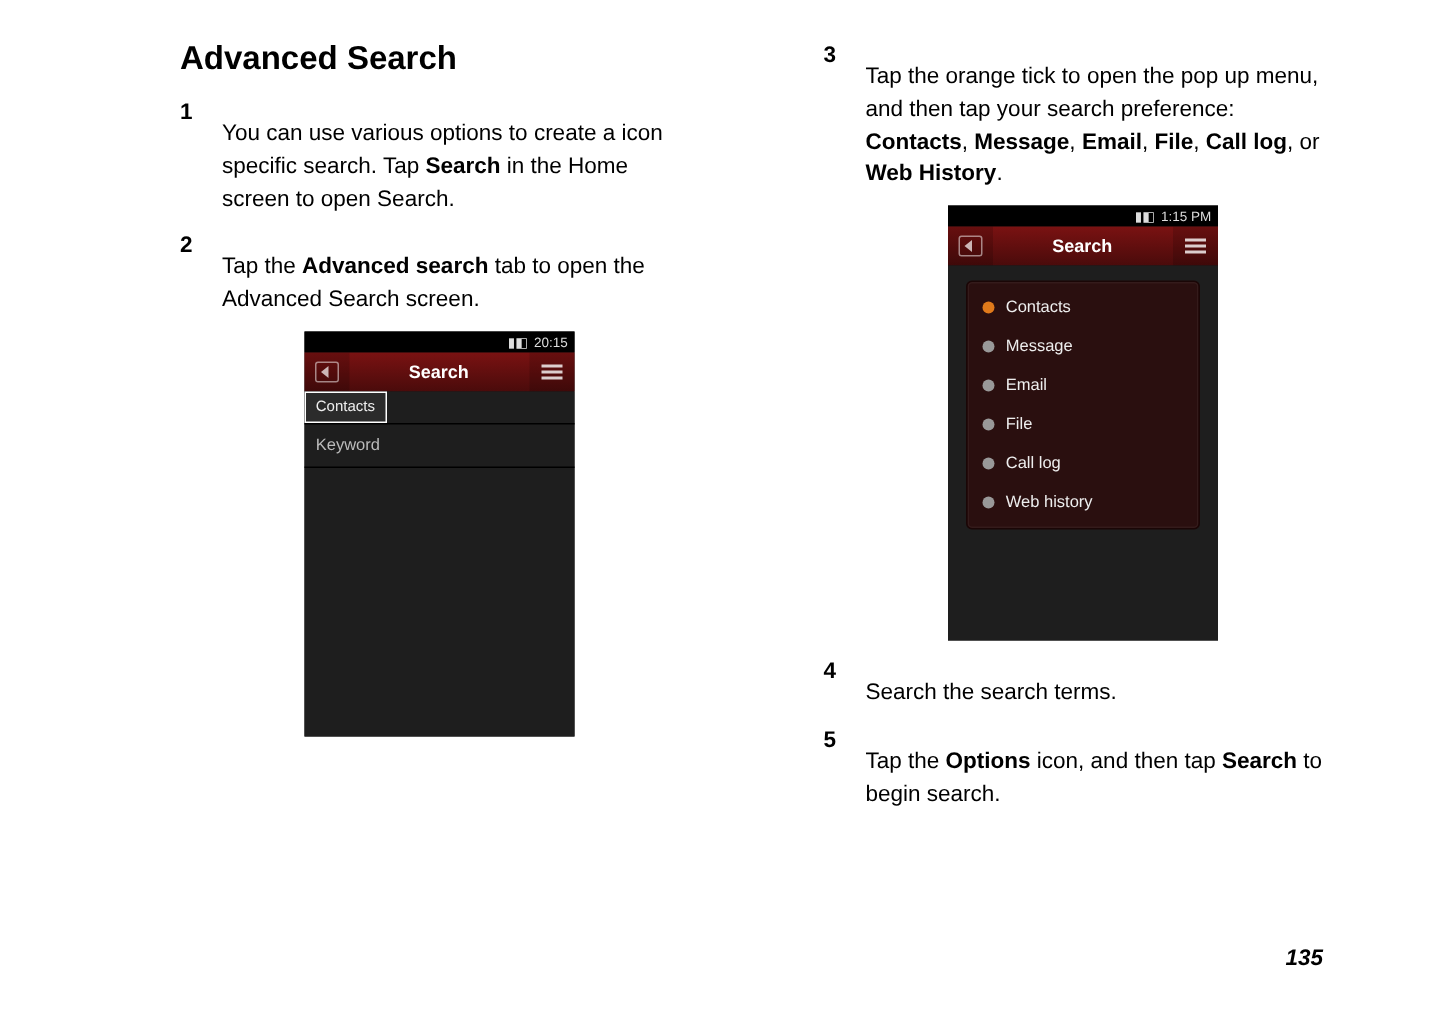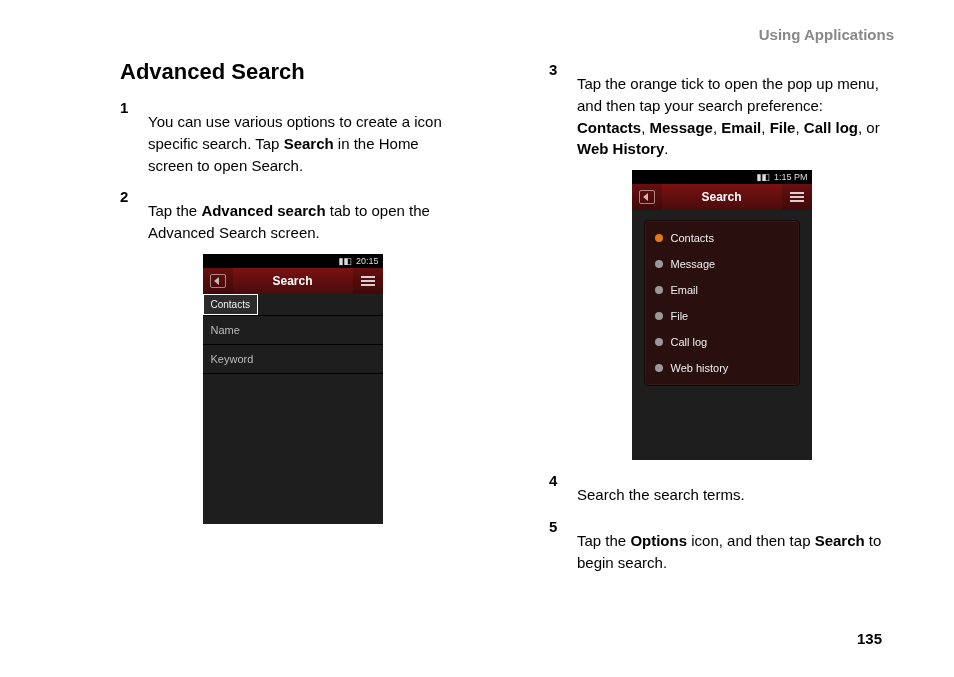--- a/index.html
+++ b/index.html
@@ -59,20 +59,21 @@
     flex: 1;
     margin-top: 14px;
   }
   .bold { font-weight: 700; }
   .page-num {
     position: absolute;
     right: 72px;
     bottom: 30px;
     font-weight: 700;
     font-size: 15px;
+    font-style: italic;
   }
 
   
   .phone {
     width: 180px;
     margin: 6px auto 2px auto;
     background: #111;
     font-family: Arial, sans-serif;
   }
   .statusbar {
@@ -149,21 +150,20 @@
     width:8px;height:8px;border-radius:50%;
     background:#999; display:inline-block;
   }
   .dot.orange{ background:#e07a1b; }
   .phone.short .phone-body{ min-height:250px; }
 </style>
 </head>
 <body>
 
 <div class="page">
-  <div class="running-head">Using Applications</div>
 
   <div class="columns">
 
     <div class="col">
       <h2 class="section-title">Advanced Search</h2>
       <ol class="numbered">
         <li>
           <span class="num">1</span>
           <span class="txt">
             <span>You can use various options to create a icon specific search. Tap </span><span class="bold">Search</span><span> in the Home screen to open Search.</span>
@@ -188,21 +188,20 @@
             </div>
           <div class="tb-title">Search</div>
           <div class="tb-right">
               <div class="menu-lines"></div>
             </div>
         </div>
         <div class="phone-body">
           <div class="tab-row">
             <div class="tab highlighted">Contacts</div>
           </div>
-          <div class="field-row">Name</div>
           <div class="field-row">Keyword</div>
         </div>
       </div>
     </div>
 
     <div class="col">
       <ol class="numbered">
         <li>
           <span class="num">3</span>
           <span class="txt">

